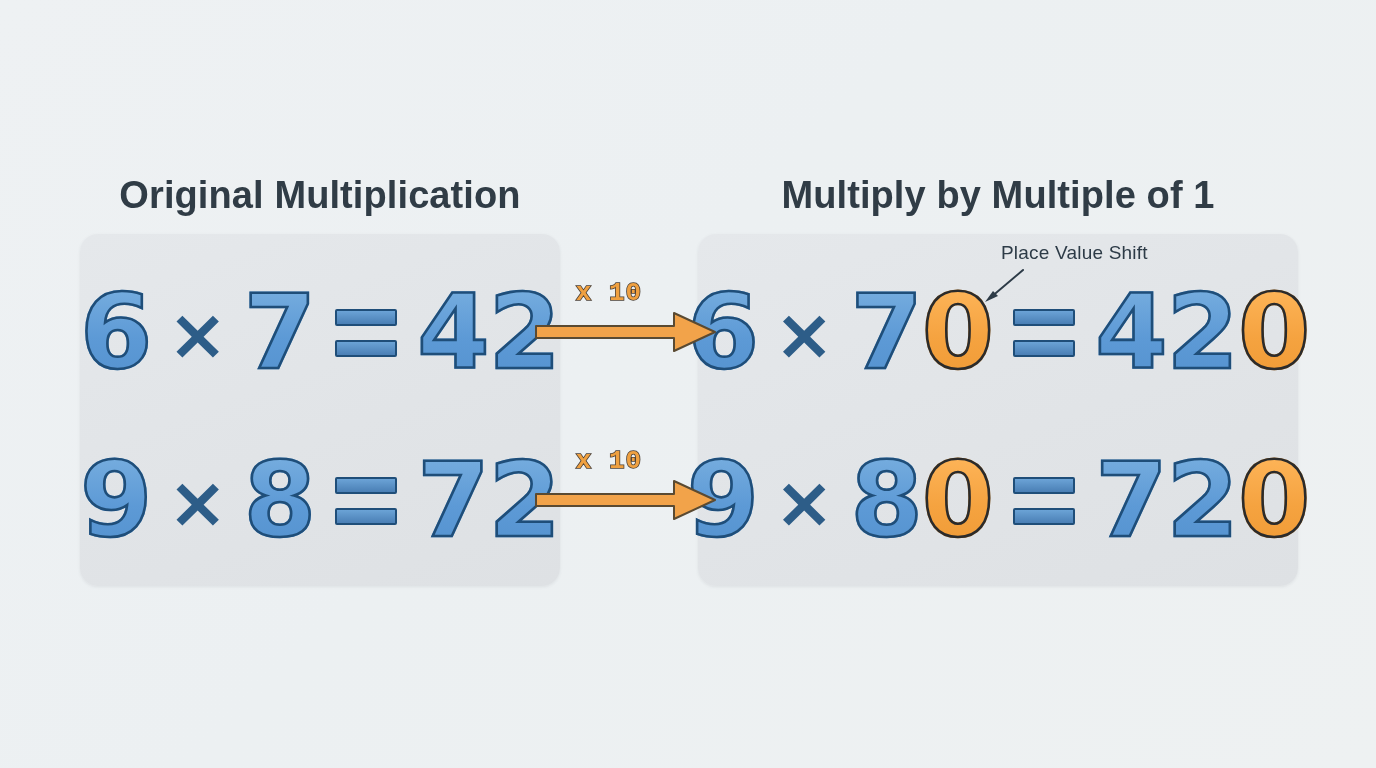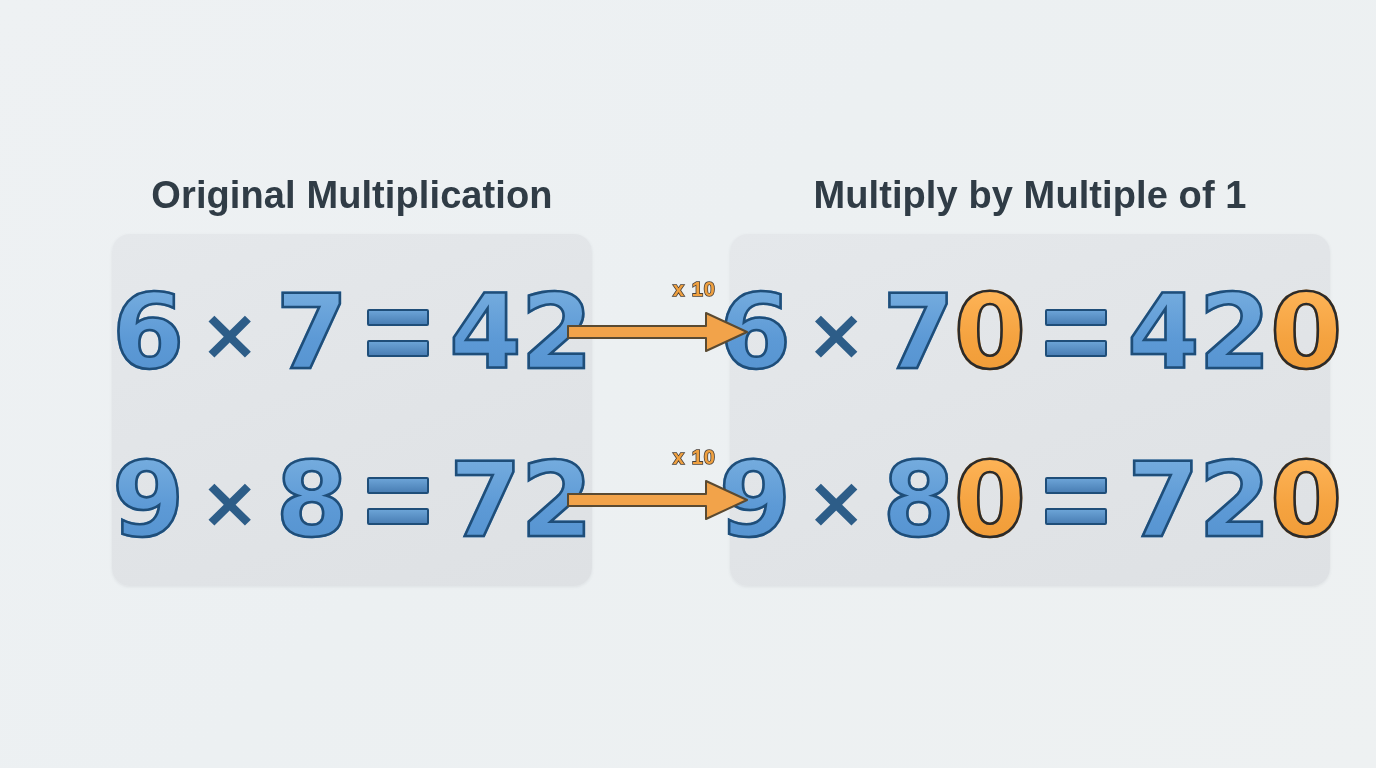--- a/index.html
+++ b/index.html
@@ -11,21 +11,20 @@
     height: 768px;
     overflow: hidden;
     background: linear-gradient(135deg, #eef1f3 0%, #ecf0f2 45%, #eef1f2 100%);
     font-family: "Liberation Sans", sans-serif;
     position: relative;
   }
 
   #stage {
     position: absolute;
     inset: 0;
-    margin-left: 32px;
   }
 
   
   .col-title {
     position: absolute;
     color: #303c46;
     font-size: 38px;
     font-weight: 600;
     letter-spacing: 0.1px;
     white-space: nowrap;
@@ -120,23 +119,23 @@
     height: 90px;
   }
   #arrow-1 { left: 534px; top: 272px; }
   #arrow-2 { left: 534px; top: 440px; }
 
   .arrow-label {
     position: absolute;
     top: 6px;
     left: 0;
     width: 150px;
-    text-align: right;
-    font-family: Liberation Sans, sans-serif;
-    font-size: 20px;
+    text-align: center;
+    font-family: Liberation Mono, monospace;
+    font-size: 26px;
     font-weight: 700;
     color: #efa040;
     -webkit-text-stroke: 1.6px #4a4038;
     paint-order: stroke fill;
     letter-spacing: 1px;
   }
   .arrow-svg {
     position: absolute;
     left: 0;
     top: 38px;
@@ -234,14 +233,21 @@
     </svg>
   </div>
 
   <div class="arrow-group" id="arrow-2">
     <div class="arrow-label">x 10</div>
     <svg class="arrow-svg" width="186" height="44" viewBox="0 0 186 44">
       <path d="M2 16 L140 16 L140 3 L181 22 L140 41 L140 28 L2 28 Z" fill="#f2a34a" stroke="#5a4a32" stroke-width="2" stroke-linejoin="round"></path>
     </svg>
   </div>
 
+  <div id="pvs-group">
+    <div id="pvs-label">Place Value Shift</div>
+    <svg id="pvs-arrow" width="60" height="50" viewBox="0 0 60 50">
+      <line x1="48" y1="8" x2="15" y2="36" stroke="#2d3b47" stroke-width="2" stroke-linecap="round"></line>
+      <path d="M10 40 L23 34 L18 29 Z" fill="#2d3b47"></path>
+    </svg>
+  </div>
 
 </div>
 
 </body></html>

